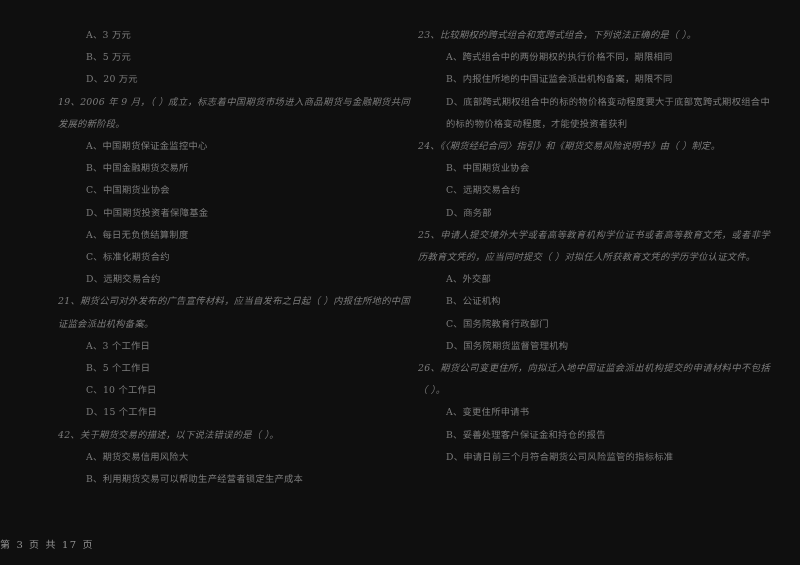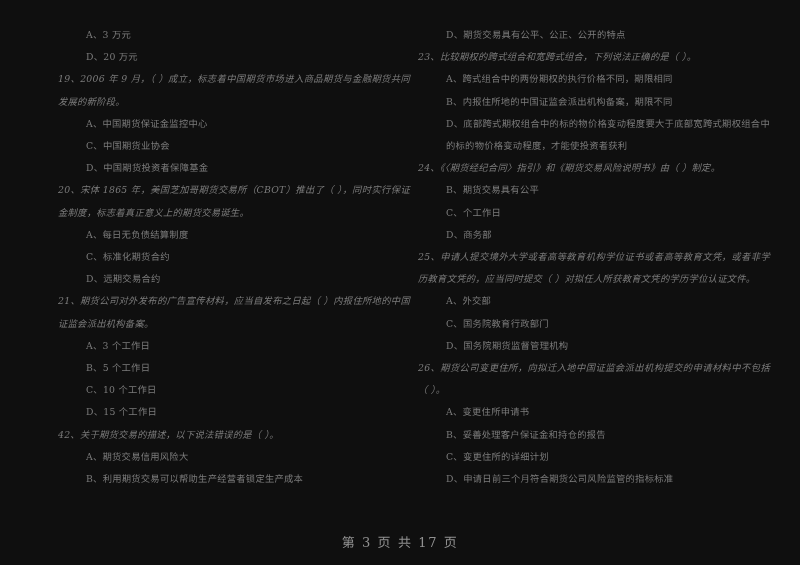--- a/index.html
+++ b/index.html
@@ -53,22 +53,22 @@
     font-style: italic;
   }
   .opt {
     padding-left: 28px;
   }
   .footer {
     position: absolute;
     left: 0;
     right: 0;
     bottom: 14px;
-    text-align: center;
-    font-size: 13px;
+    text-align: left;
+    font-size: 10px;
     color: #8a8a8a;
     letter-spacing: 1.6px;
   }
   
   .page::after {
     content: "";
     position: absolute;
     inset: 0;
     pointer-events: none;
     background: rgba(255,255,255,0.06);
@@ -76,58 +76,58 @@
 </style>
 </head>
 <body>
 
 <div class="page">
 
   <div class="columns">
 
     <div class="col col-left">
       <div class="opt">A、3 万元</div>
+      <div class="opt">B、5 万元</div>
       <div class="opt">D、20 万元</div>
       <div class="q">19、2006 年 9 月，（      ）成立，标志着中国期货市场进入商品期货与金融期货共同发展的新阶段。</div>
       <div class="opt">A、中国期货保证金监控中心</div>
+      <div class="opt">B、中国金融期货交易所</div>
       <div class="opt">C、中国期货业协会</div>
       <div class="opt">D、中国期货投资者保障基金</div>
-      <div class="q">20、宋体 1865 年，美国芝加哥期货交易所（CBOT）推出了（      ），同时实行保证金制度，标志着真正意义上的期货交易诞生。</div>
       <div class="opt">A、每日无负债结算制度</div>
       <div class="opt">C、标准化期货合约</div>
       <div class="opt">D、远期交易合约</div>
       <div class="q">21、期货公司对外发布的广告宣传材料，应当自发布之日起（      ）内报住所地的中国证监会派出机构备案。</div>
       <div class="opt">A、3 个工作日</div>
       <div class="opt">B、5 个工作日</div>
       <div class="opt">C、10 个工作日</div>
       <div class="opt">D、15 个工作日</div>
       <div class="q">42、关于期货交易的描述，以下说法错误的是（      ）。</div>
       <div class="opt">A、期货交易信用风险大</div>
       <div class="opt">B、利用期货交易可以帮助生产经营者锁定生产成本</div>
 
     </div>
 
     <div class="col col-right">
-      <div class="opt">D、期货交易具有公平、公正、公开的特点</div>
       <div class="q">23、比较期权的跨式组合和宽跨式组合，下列说法正确的是（      ）。</div>
       <div class="opt">A、跨式组合中的两份期权的执行价格不同，期限相同</div>
       <div class="opt">B、内报住所地的中国证监会派出机构备案，期限不同</div>
       <div class="opt">D、底部跨式期权组合中的标的物价格变动程度要大于底部宽跨式期权组合中的标的物价格变动程度，才能使投资者获利</div>
       <div class="q">24、《〈期货经纪合同〉指引》和《期货交易风险说明书》由（      ）制定。</div>
-      <div class="opt">B、期货交易具有公平</div>
-      <div class="opt">C、个工作日</div>
+      <div class="opt">B、中国期货业协会</div>
+      <div class="opt">C、远期交易合约</div>
       <div class="opt">D、商务部</div>
       <div class="q">25、申请人提交境外大学或者高等教育机构学位证书或者高等教育文凭，或者非学历教育文凭的，应当同时提交（      ）对拟任人所获教育文凭的学历学位认证文件。</div>
       <div class="opt">A、外交部</div>
+      <div class="opt">B、公证机构</div>
       <div class="opt">C、国务院教育行政部门</div>
       <div class="opt">D、国务院期货监督管理机构</div>
       <div class="q">26、期货公司变更住所，向拟迁入地中国证监会派出机构提交的申请材料中不包括（      ）。</div>
       <div class="opt">A、变更住所申请书</div>
       <div class="opt">B、妥善处理客户保证金和持仓的报告</div>
-      <div class="opt">C、变更住所的详细计划</div>
       <div class="opt">D、申请日前三个月符合期货公司风险监管的指标标准</div>
 
     </div>
 
   </div>
 
   <div class="footer">第 3 页  共 17 页</div>
 
 </div>
 

